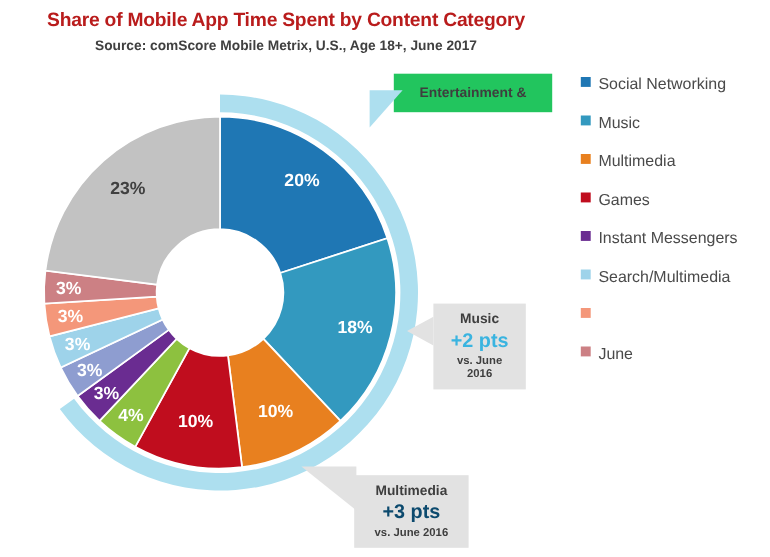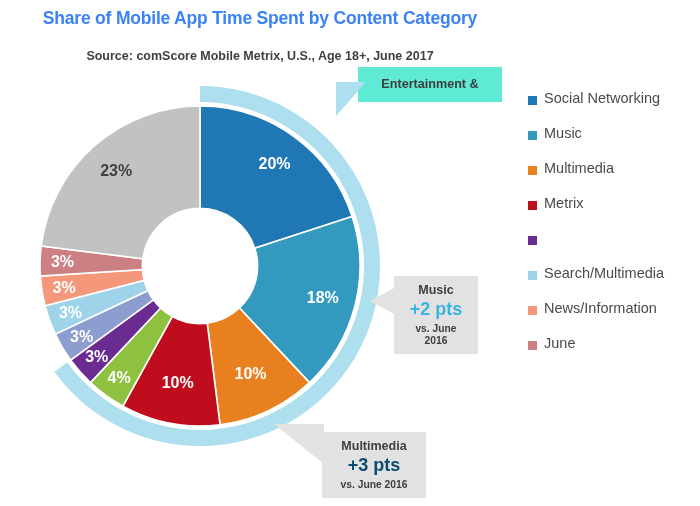--- a/index.html
+++ b/index.html
@@ -17,29 +17,29 @@
   .header {
     position: absolute;
     left: 0;
     top: 8px;
     width: 520px;
     text-align: center;
   }
   .chart-title {
     font-size: 17.5px;
     font-weight: bold;
-    color: #3b82f6;
+    color: #b91c1c;
     letter-spacing: -0.2px;
     line-height: 1.2;
   }
   .chart-subtitle {
     font-size: 12.5px;
     font-weight: bold;
     color: #404040;
-    margin-top: 20px;
+    margin-top: 5px;
     line-height: 1.2;
   }
   .chart-area {
     position: absolute;
     left: 0;
     top: 58px;
     width: 530px;
     height: 448px;
   }
   svg.donut {
@@ -55,21 +55,21 @@
     fill: #404040;
   }
   .legend {
     position: absolute;
     left: 528px;
     top: 70px;
     width: 172px;
   }
   .legend-item {
     display: flex;
-    align-items: flex-end;
+    align-items: flex-start;
     height: 35px;
   }
   .legend-swatch {
     width: 9px;
     height: 9px;
     flex: 0 0 9px;
     margin-right: 7px;
   }
   .legend-label {
     font-size: 14.5px;
@@ -85,21 +85,21 @@
     position: relative;
     padding: 7px 10px;
     text-align: center;
   }
   .callout-ent {
     left: 358px;
     top: 67px;
     width: 144px;
   }
   .callout-ent .callout-box {
-    background: #5eead4;
+    background: #22c55e;
     font-size: 12.6px;
     font-weight: bold;
     color: #3e3e3e;
     line-height: 1.32;
     padding: 9px 8px;
   }
   .callout-ent .tail {
     position: absolute;
     left: -22px;
     bottom: -14px;
@@ -211,32 +211,32 @@
   <div class="legend-item">
     <span class="legend-swatch" style="background: rgb(51, 153, 191);"></span>
     <span class="legend-label">Music</span>
   </div>
   <div class="legend-item">
     <span class="legend-swatch" style="background: rgb(232, 128, 31);"></span>
     <span class="legend-label">Multimedia</span>
   </div>
   <div class="legend-item">
     <span class="legend-swatch" style="background: rgb(192, 13, 30);"></span>
-    <span class="legend-label">Metrix</span>
+    <span class="legend-label">Games</span>
   </div>
   <div class="legend-item">
     <span class="legend-swatch" style="background: rgb(106, 44, 145);"></span>
+    <span class="legend-label">Instant Messengers</span>
   </div>
   <div class="legend-item">
     <span class="legend-swatch" style="background: rgb(158, 211, 234);"></span>
     <span class="legend-label">Search/Multimedia</span>
   </div>
   <div class="legend-item">
     <span class="legend-swatch" style="background: rgb(244, 151, 122);"></span>
-    <span class="legend-label">News/Information</span>
   </div>
   <div class="legend-item">
     <span class="legend-swatch" style="background: rgb(204, 128, 132);"></span>
     <span class="legend-label">June</span>
   </div>
 </div>
 
 <div class="callout callout-ent">
   <div class="callout-box">
     <div>Entertainment &amp;</div>

